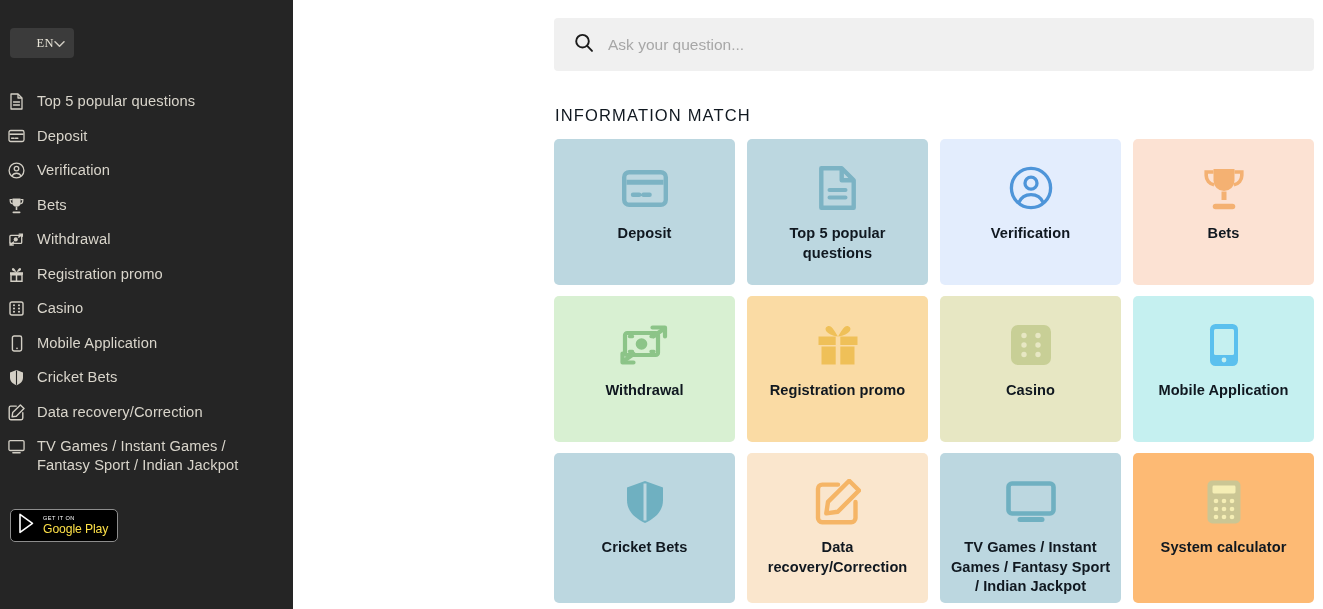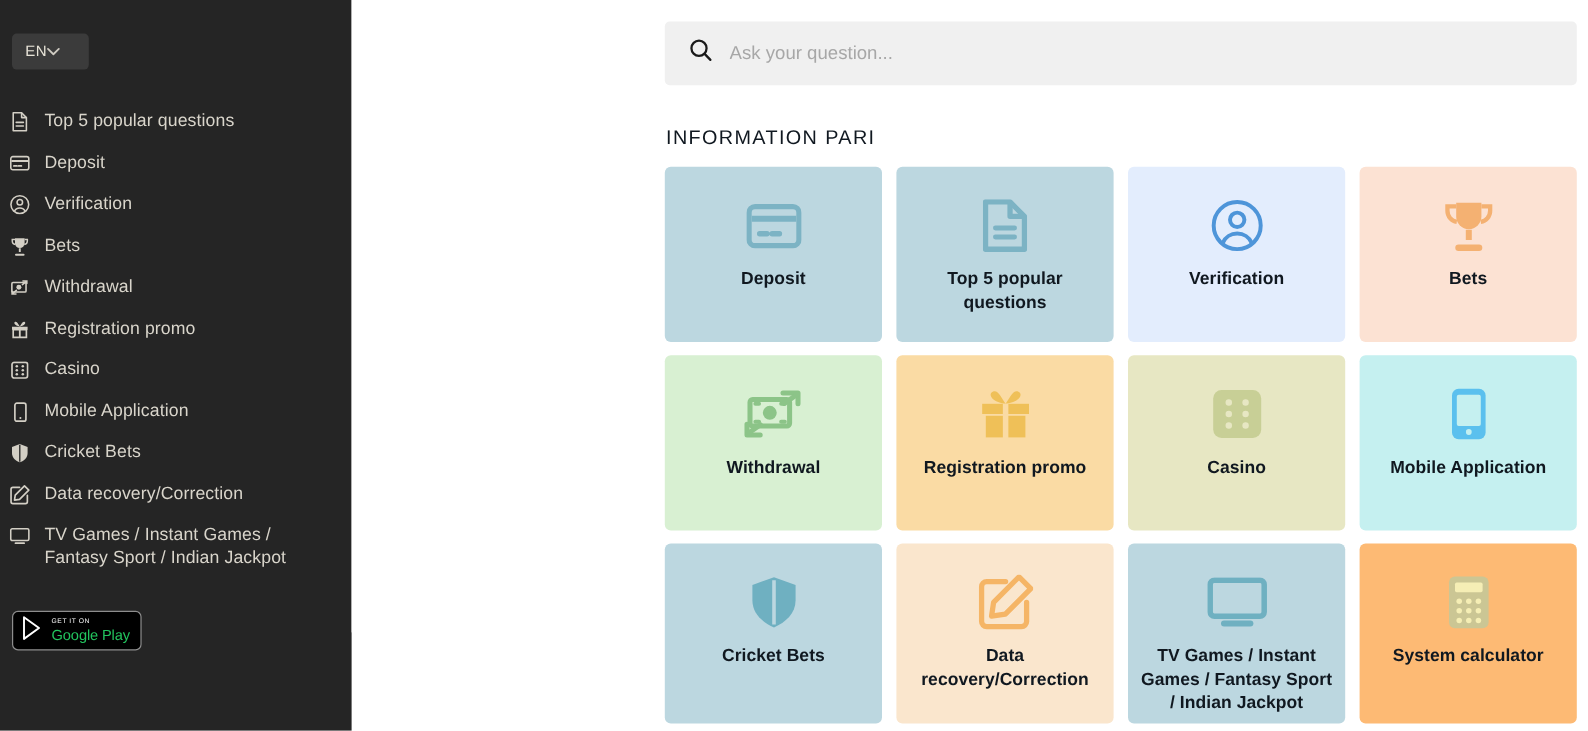--- a/index.html
+++ b/index.html
@@ -21,23 +21,24 @@
   .sidebar-top {
     display: flex; align-items: center; justify-content: space-between;
     padding: 14px 28px 0 10px;
     height: 72px;
   }
   .logo { display: block; }
   .lang-select {
     width: 64px; height: 30px;
     background: #3b3b3b;
     border: none; border-radius: 4px;
-    display: flex; align-items: center; justify-content: flex-start;
+    display: flex; align-items: center; justify-content: flex-end;
     padding: 0 9px 0 11px;
     cursor: pointer;
+    font-family: Liberation Serif, serif;
   }
   .lang-select .lang-text {
     color: #e8e4d8; font-size: 12.5px; letter-spacing: .4px;
   }
   .chev { display:block; }
 
   .nav { padding: 20px 0 0 0; }
   .nav-item {
     display: flex; align-items: flex-start; gap: 12px;
     padding: 0 14px 0 8px;
@@ -59,21 +60,21 @@
   .gplay {
     margin: 18px 0 0 10px;
     width: 108px; height: 33px;
     background: #000; border: 1px solid #8d8d8d; border-radius: 5px;
     display: flex; align-items: center; gap: 6px;
     padding: 0 7px;
     cursor: pointer;
   }
   .gplay .gp-txt { display:flex; flex-direction: column; line-height:1; }
   .gplay .gp-small { color:#fff; font-size:5.6px; letter-spacing:.45px; }
-  .gplay .gp-big { color:#22c55e; font-size:12.2px; letter-spacing:-.1px; margin-top:2px;}
+  .gplay .gp-big { color:#fde047; font-size:12.2px; letter-spacing:-.1px; margin-top:2px;}
 
   
   .main {
     flex: 1; height: 527px; background: #fff;
     padding: 18px 9px 0 261px;
     position: relative;
   }
   .search-bar {
     height: 53px; background: #f0f0f0; border-radius: 4px;
     display: flex; align-items: center; gap: 14px;
@@ -281,21 +282,21 @@
     <div class="search-bar">
       <span>
         <svg width="20" height="20" viewBox="0 0 20 20">
             <circle cx="8.5" cy="8.2" r="6.3" fill="none" stroke="#1b1b1b" stroke-width="1.9"></circle>
             <path d="M13.2 12.9 18 17.9" stroke="#1b1b1b" stroke-width="1.9" stroke-linecap="round"></path>
           </svg>
       </span>
       <input class="search-input" type="text" placeholder="Ask your question..." style="">
     </div>
 
-    <h2 class="section-title">INFORMATION PARI</h2>
+    <h2 class="section-title">INFORMATION MATCH</h2>
 
     <div class="grid">
 
       <div class="card" style="background:#bcd7e0">
         <span class="card-ico">
           <svg width="46" height="37" viewBox="0 0 46 37">
               <rect x="2.2" y="2.2" width="41.6" height="32.6" rx="5" fill="none" stroke="#7cb3c4" stroke-width="4.4"></rect>
               <path d="M4.5 12.2h37" stroke="#7cb3c4" stroke-width="5"></path>
               <path d="M11 24.8h6.2M21.4 24.8h6.2" stroke="#7cb3c4" stroke-width="4.4" stroke-linecap="round"></path>
             </svg>

